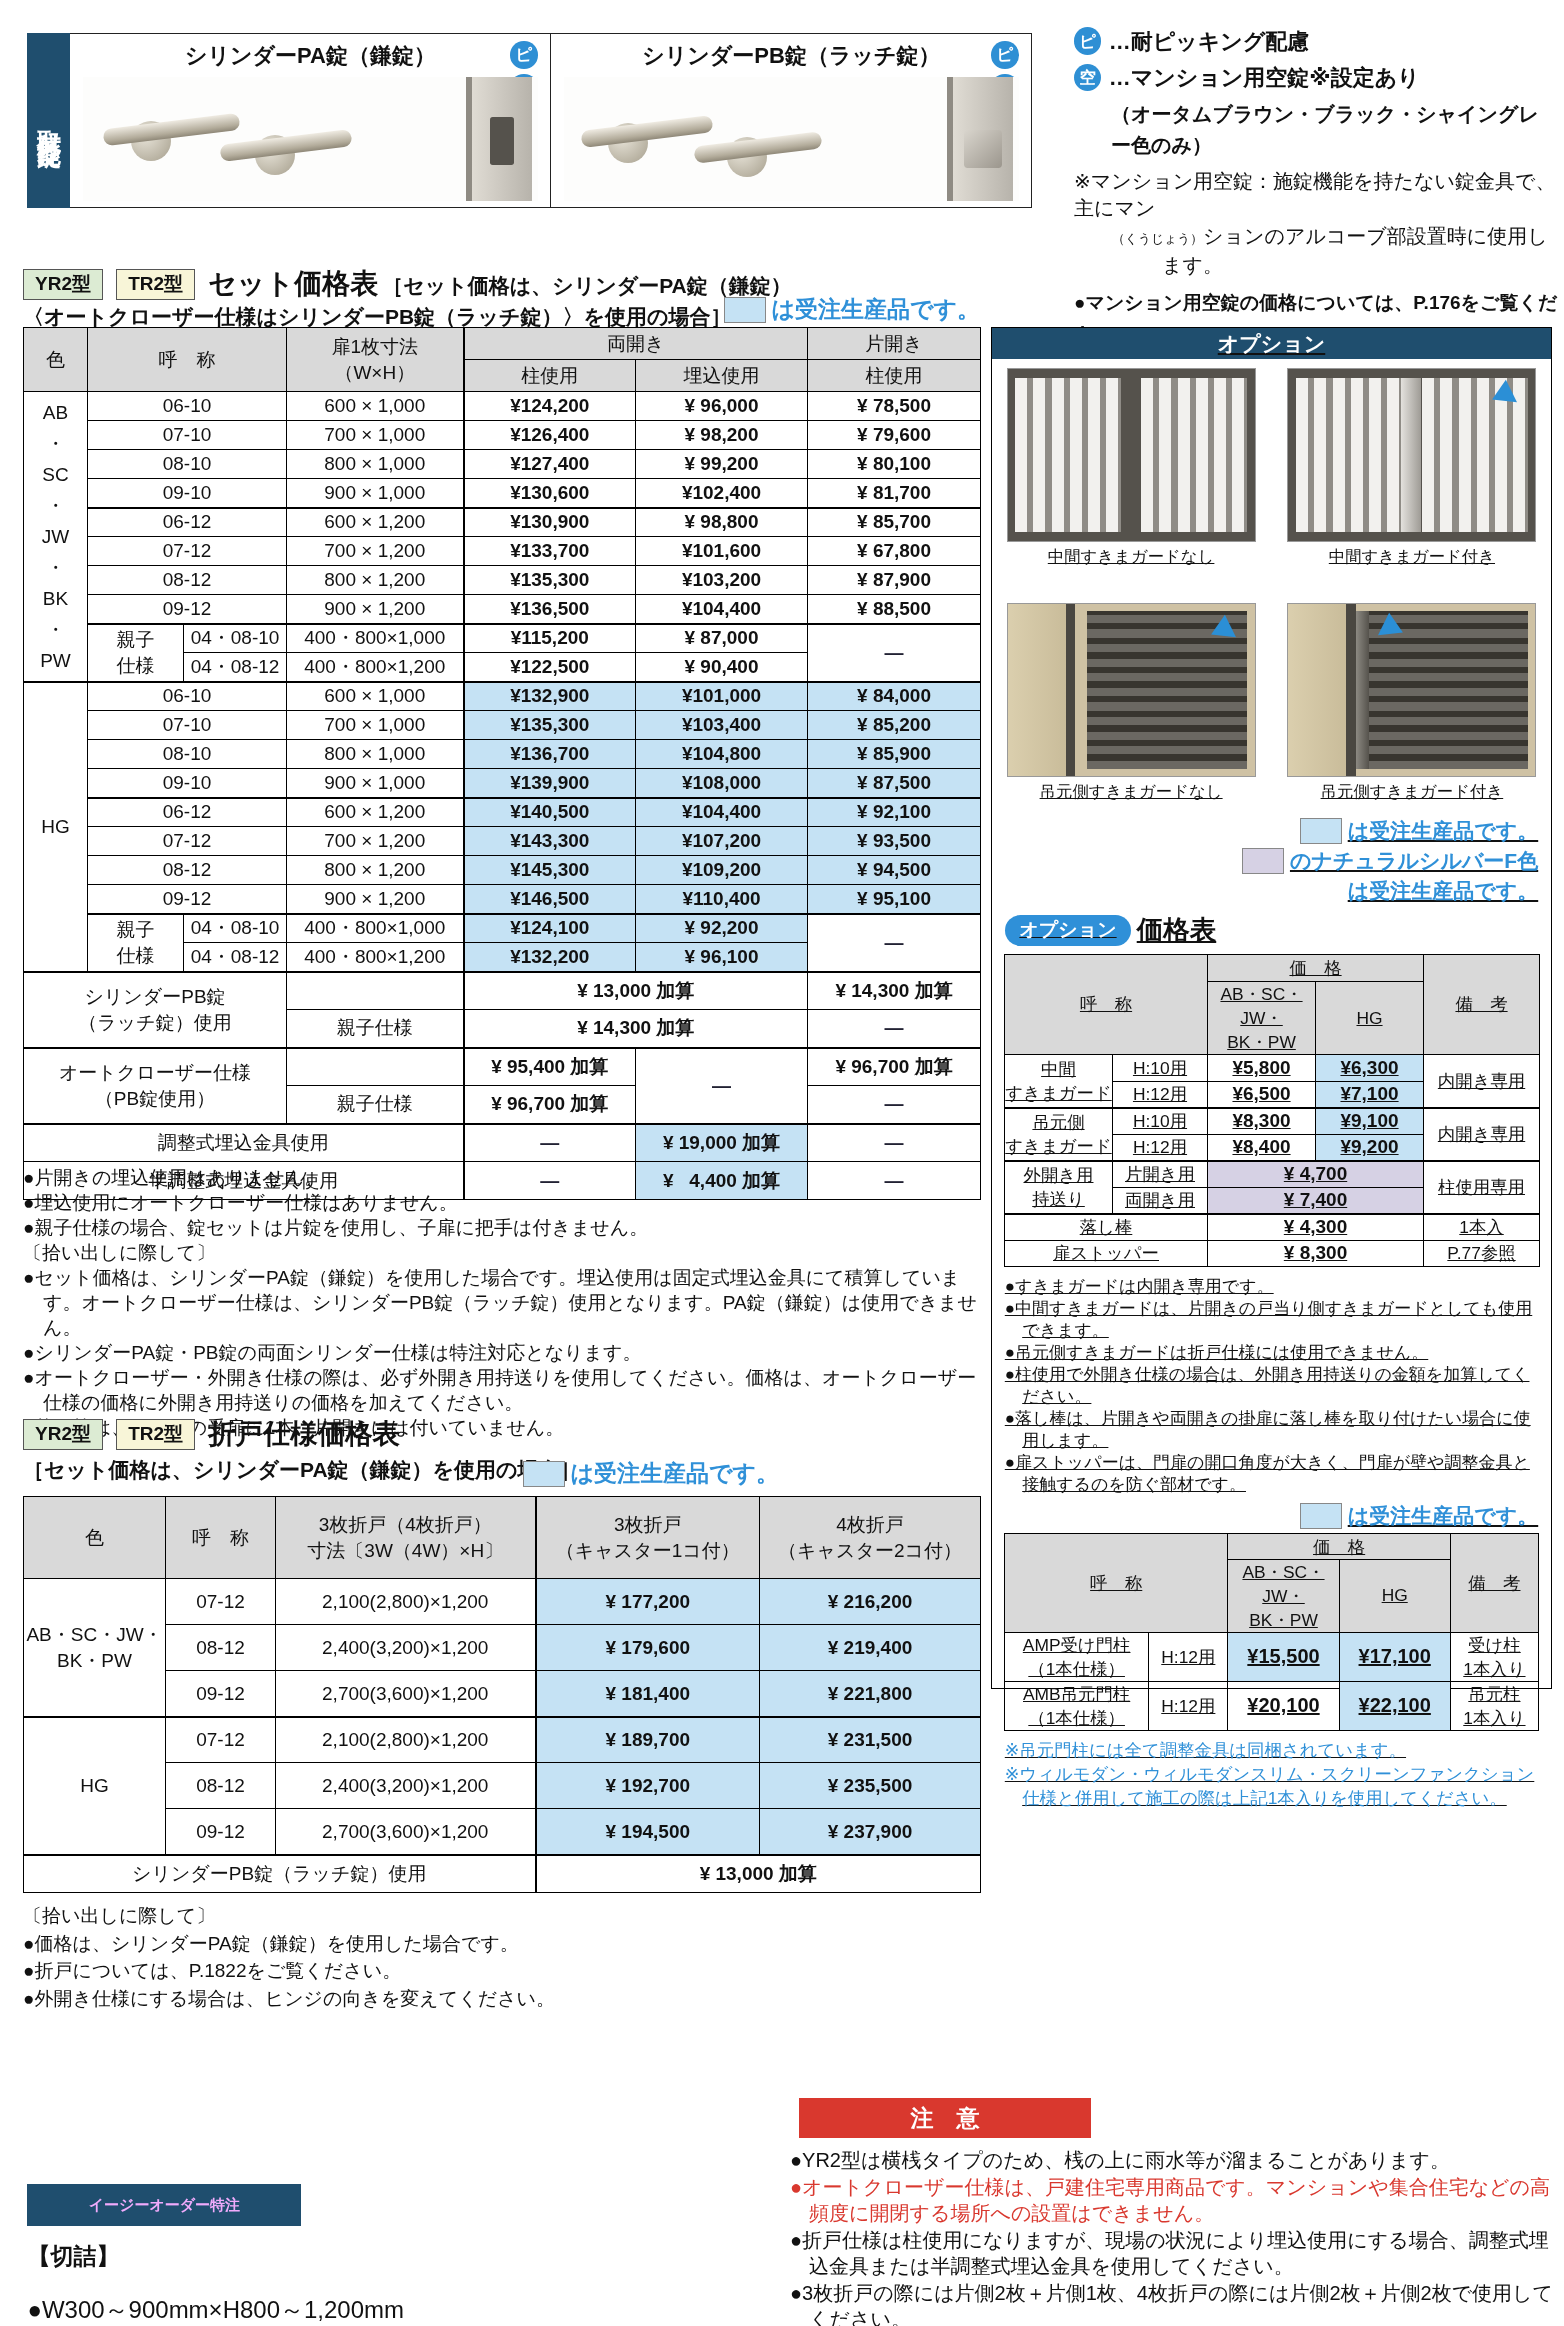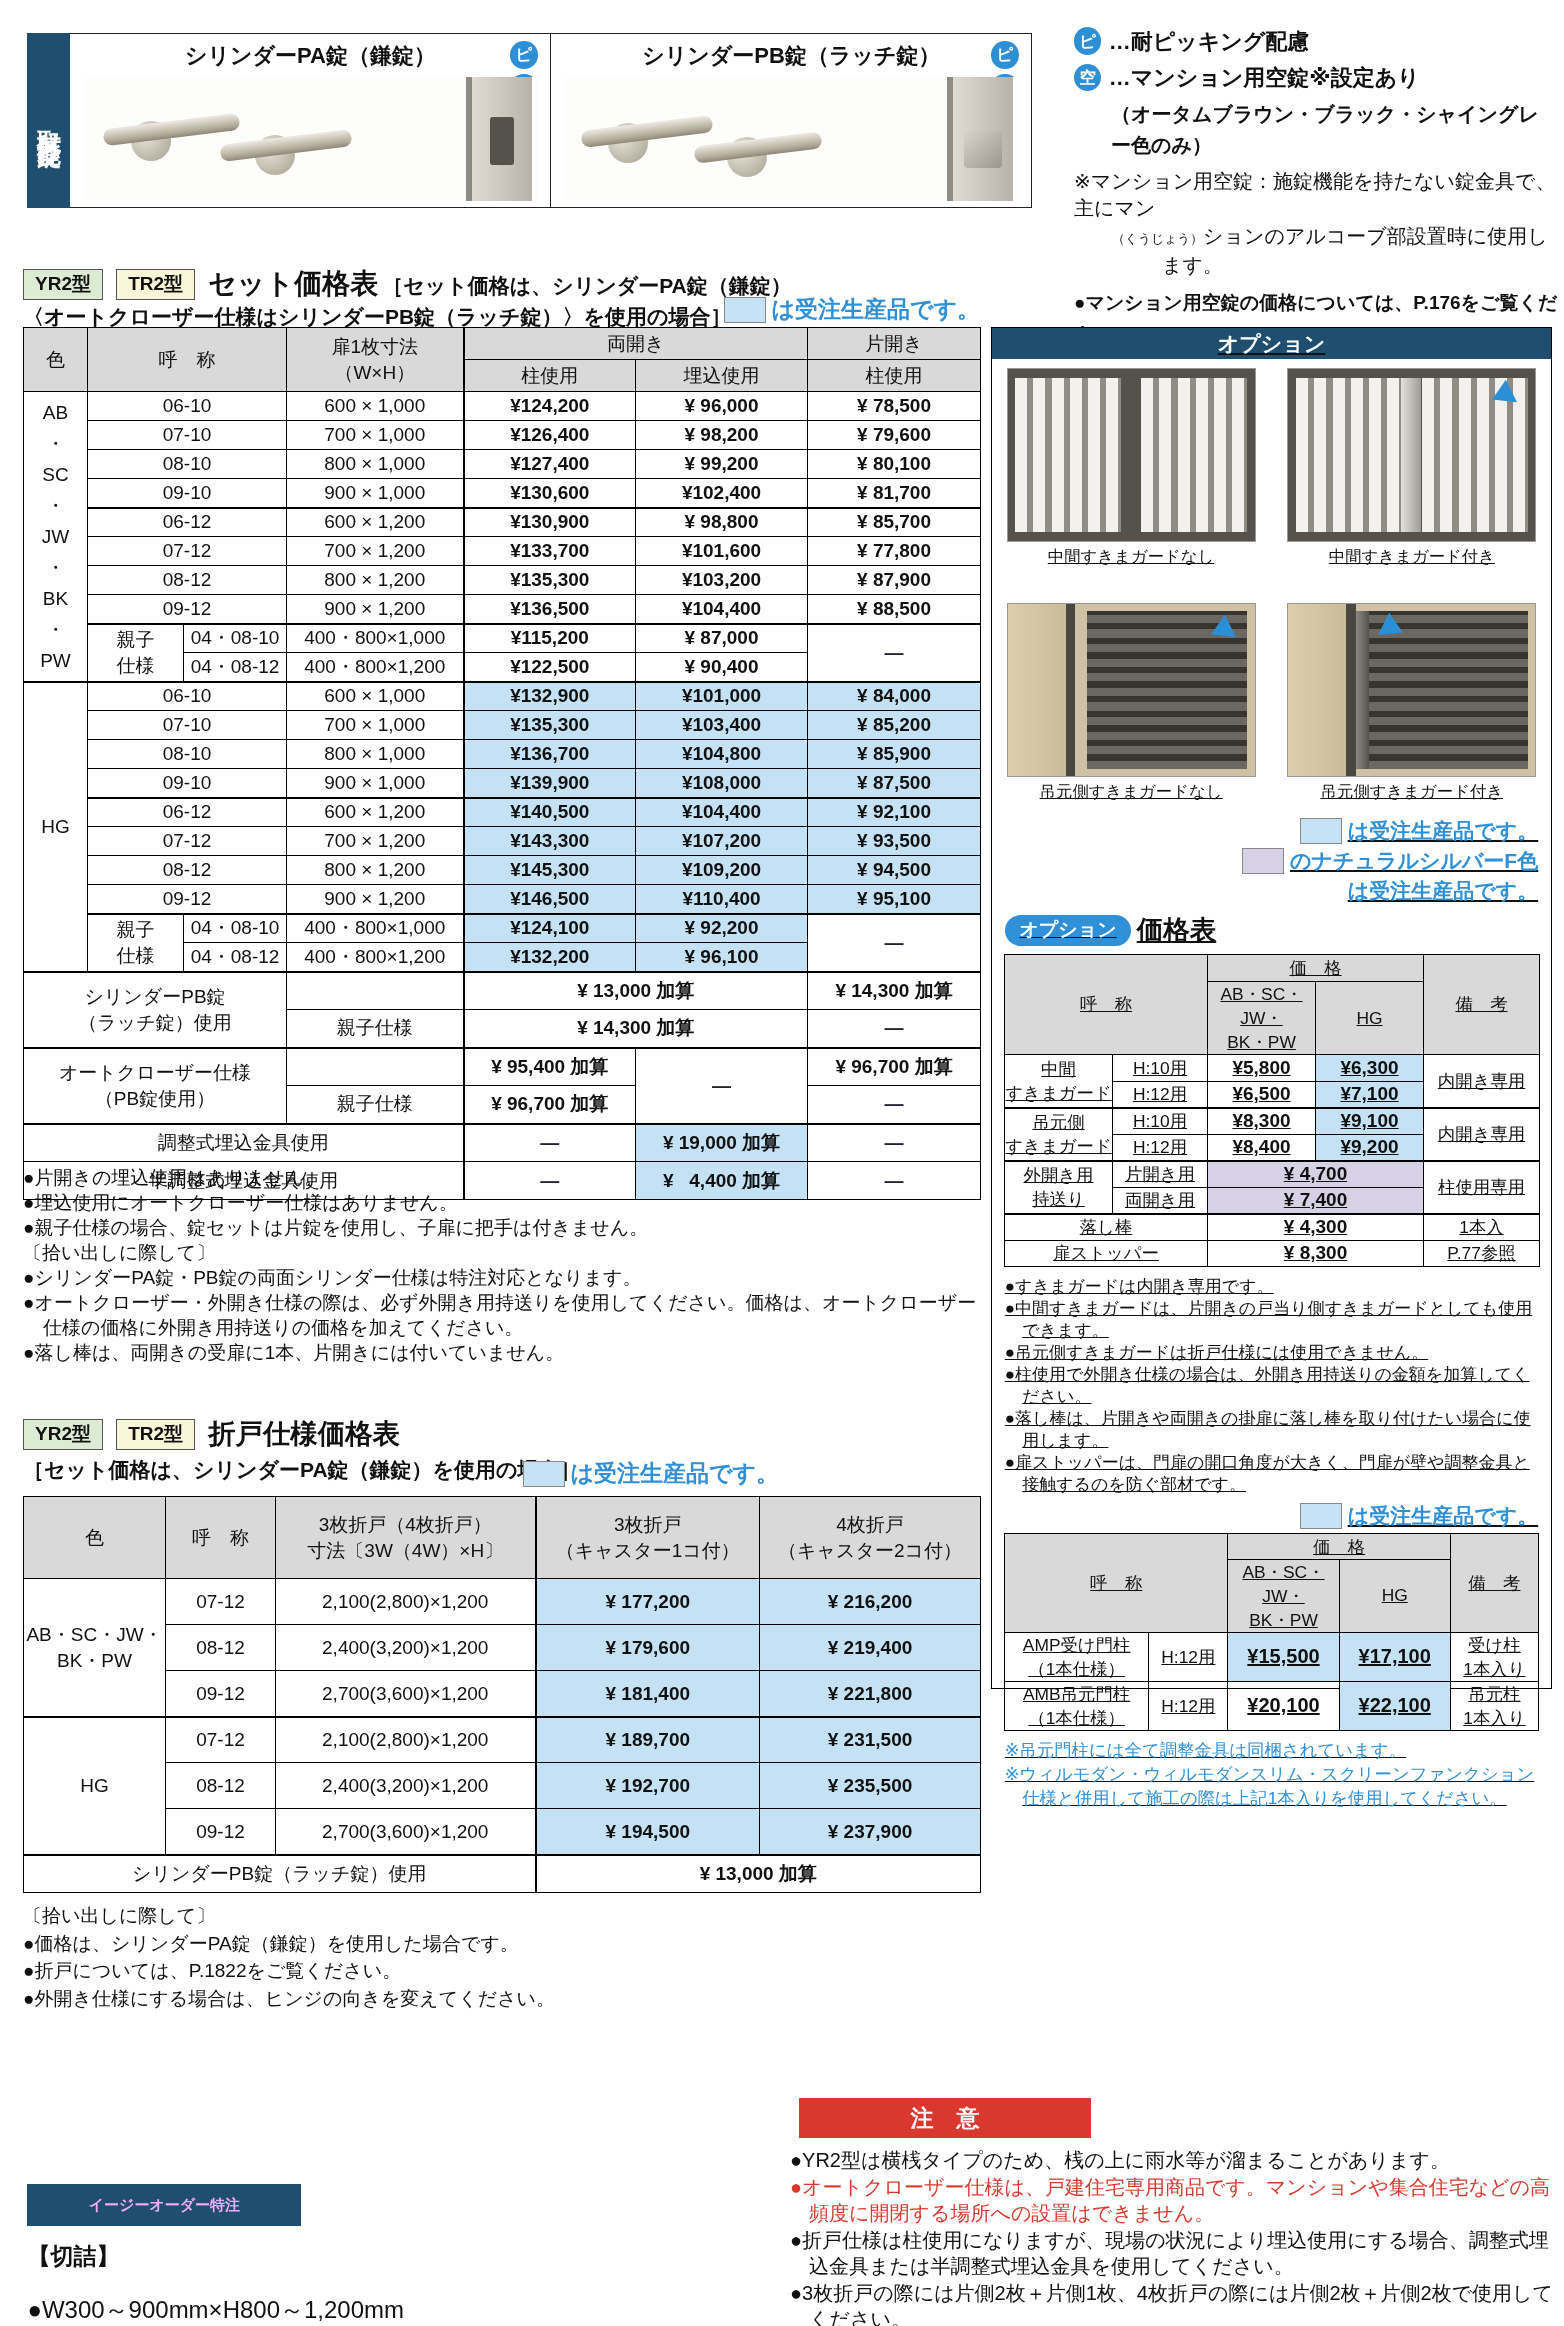--- a/index.html
+++ b/index.html
@@ -267,21 +267,21 @@
           <td>600 × 1,200</td>
           <td class="price tl">¥130,900</td>
           <td class="price">¥ 98,800</td>
           <td class="price">¥ 85,700</td>
         </tr>
     <tr>
           <td colspan="2">07-12</td>
           <td>700 × 1,200</td>
           <td class="price tl">¥133,700</td>
           <td class="price">¥101,600</td>
-          <td class="price">¥ 77,800</td>
+          <td class="price">¥ 67,800</td>
         </tr>
     <tr>
           <td colspan="2">08-12</td>
           <td>800 × 1,200</td>
           <td class="price tl">¥135,300</td>
           <td class="price">¥103,200</td>
           <td class="price">¥ 87,900</td>
         </tr>
     <tr>
           <td colspan="2">09-12</td>
@@ -417,20 +417,21 @@
       <td class="dash">—</td>
     </tr>
   </tbody>
     </table>
 
   <div class="set-notes">
     <div class="note-line">●片開きの埋込使用はありません。</div>
     <div class="note-line">●埋込使用にオートクローザー仕様はありません。</div>
     <div class="note-line">●親子仕様の場合、錠セットは片錠を使用し、子扉に把手は付きません。</div>
     <div class="note-line">〔拾い出しに際して〕</div>
+    <div class="note-line">●セット価格は、シリンダーPA錠（鎌錠）を使用した場合です。埋込使用は固定式埋込金具にて積算しています。オートクローザー仕様は、シリンダーPB錠（ラッチ錠）使用となります。PA錠（鎌錠）は使用できません。</div>
     <div class="note-line">●シリンダーPA錠・PB錠の両面シリンダー仕様は特注対応となります。</div>
     <div class="note-line">●オートクローザー・外開き仕様の際は、必ず外開き用持送りを使用してください。価格は、オートクローザー仕様の価格に外開き用持送りの価格を加えてください。</div>
     <div class="note-line">●落し棒は、両開きの受扉に1本、片開きには付いていません。</div>
   </div>
 
   <div class="right-col">
     <div class="opt-bar">オプション</div>
     <div class="photo-grid">
       <div class="photo-cell">
         <div class="photo">

